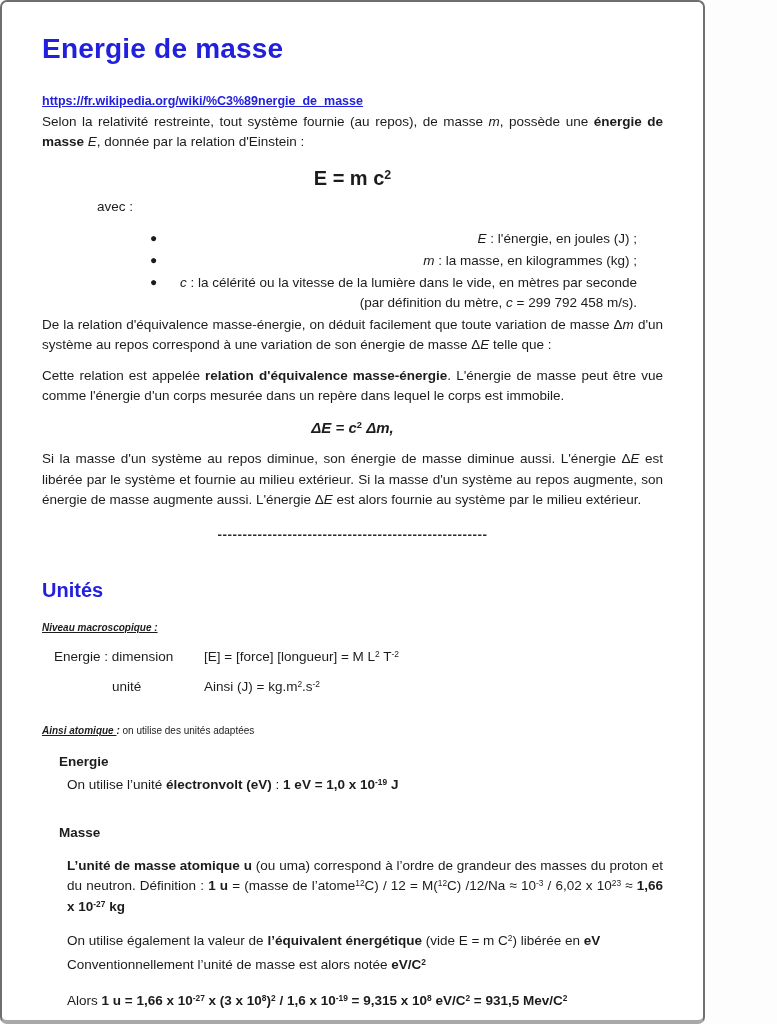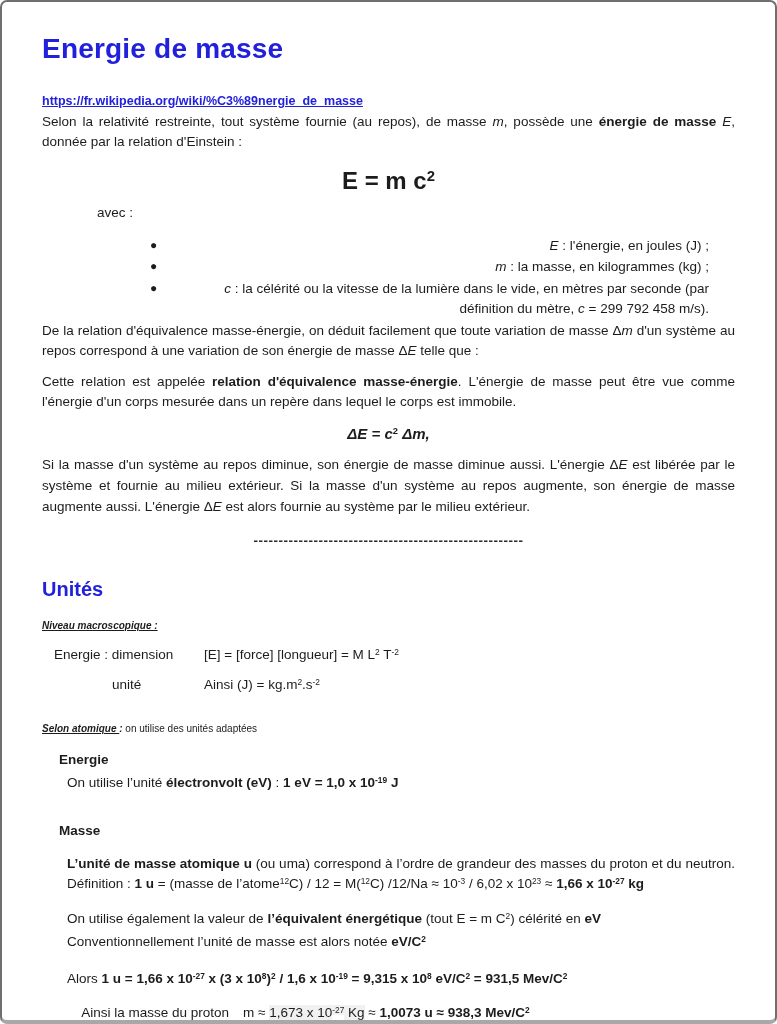--- a/index.html
+++ b/index.html
@@ -1,35 +1,35 @@
 <!DOCTYPE html>
 <html><head>
 <meta charset="utf-8">
 <style>
   html,body{margin:0;padding:0;background:#fdfdfd;}
   .page{
-    width:777px;height:1024px;box-sizing:border-box;position:relative;
+    width:705px;height:1024px;box-sizing:border-box;position:relative;
     background:#ffffff;
     border:2px solid #6f6f6f;border-bottom:4px solid #a8a8a8;border-radius:7px;
     overflow:hidden;
     font-family:"Liberation Sans",sans-serif;
     color:#1c1c1c;
   }
   .content{padding:20px 40px 0 40px;font-size:13.5px;line-height:1.52;}
   .doc-title{font-size:28px;font-weight:bold;margin:6px 0 20px 0;letter-spacing:0.2px;}
   .doc-link{font-size:12.5px;font-weight:bold;text-decoration:underline;display:inline-block;margin-bottom:1px;cursor:pointer;}
   .par{text-align:justify;margin:0 0 10px 0;}
-  .formula-main{text-align:center;font-size:24px;font-weight:bold;margin:8px 0 4px 0;}
+  .formula-main{text-align:center;font-size:20px;font-weight:bold;margin:8px 0 4px 0;}
   .avec{margin-left:55px;margin-bottom:12px;}
   .bullet-row{display:flex;margin-left:108px;margin-bottom:1px;}
   .bullet-dot{width:24px;flex:0 0 24px;font-size:12px;}
   .bullet-text{flex:1;text-align:right;padding-right:26px;}
   .formula-mid{text-align:center;font-size:15px;font-weight:bold;margin:6px 0 10px 0;}
   .separator{text-align:center;font-weight:600;color:#2a2a2a;margin:14px 0 6px 0;letter-spacing:0.5px;}
-  .h2{font-size:20px;font-weight:bold;margin:22px 0 14px 0;}
+  .h2{font-size:20px;font-weight:bold;margin:30px 0 14px 0;}
   .h3{font-size:10px;margin:0 0 12px 0;}
   .dim-grid{display:grid;grid-template-columns:150px auto;row-gap:9px;margin:0 0 26px 12px;}
   .dim-label2{padding-left:58px;}
   .sub-label{font-weight:bold;margin:14px 0 2px 17px;}
   .atom-par{margin:12px 0 10px 25px;text-align:justify;}
   .line{margin:0 0 3px 25px;}
   .alors{margin:16px 0 14px 25px;}
   .pn-grid{display:grid;grid-template-columns:176px auto;row-gap:4px;margin:4px 0 0 25px;}
   .pn-intro{text-align:right;padding-right:14px;}
   .seg-b{font-weight:bold;}
@@ -81,29 +81,29 @@
 
     <div class="h3"><span class="seg-b seg-i seg-u">Niveau macroscopique :</span></div>
 
     <div class="dim-grid">
       <div>Energie : dimension</div>
       <div><span>[E] =  [force] [longueur] = M L</span><span class="seg-sup">2</span><span> T</span><span class="seg-sup">-2</span></div>
       <div class="dim-label2">unité</div>
       <div><span>Ainsi  (J)  = kg.m</span><span class="seg-sup">2</span><span>.s</span><span class="seg-sup">-2</span></div>
     </div>
 
-    <div class="h3" style="margin-top:20px"><span class="seg-b seg-i seg-u">Selon atomique </span><span class="seg-b seg-i">: </span><span>on utilise des unités adaptées</span></div>
+    <div class="h3" style="margin-top:20px"><span class="seg-b seg-i seg-u">Ainsi atomique </span><span class="seg-b seg-i">: </span><span>on utilise des unités adaptées</span></div>
 
     <div class="sub-label">Energie</div>
     <div class="line"><span>On utilise l’unité </span><span class="seg-b">électronvolt (eV)</span><span> : </span><span class="seg-b">1 eV = 1,0 x 10</span><span class="seg-b seg-sup">-19</span><span class="seg-b"> J</span></div>
 
     <div class="sub-label" style="margin-top:28px">Masse</div>
     <p class="atom-par"><span class="seg-b">L’unité de masse atomique  u</span><span> (ou uma) correspond à l’ordre de grandeur des masses du proton et du neutron. Définition : </span><span class="seg-b">1 u</span><span> = (masse de l’atome</span><span class="seg-sup">12</span><span>C) / 12 = M(</span><span class="seg-sup">12</span><span>C) /12/Na ≈ 10</span><span class="seg-sup">-3</span><span> / 6,02 x 10</span><span class="seg-sup">23</span><span> ≈ </span><span class="seg-b">1,66 x 10</span><span class="seg-b seg-sup">-27</span><span class="seg-b"> kg</span></p>
 
-    <div class="line" style="margin-top:14px"><span>On utilise également la valeur de  </span><span class="seg-b">l’équivalent énergétique</span><span> (tout E = m C</span><span class="seg-sup">2</span><span>) célérité en </span><span class="seg-b">eV</span></div>
+    <div class="line" style="margin-top:14px"><span>On utilise également la valeur de  </span><span class="seg-b">l’équivalent énergétique</span><span> (vide E = m C</span><span class="seg-sup">2</span><span>) libérée en </span><span class="seg-b">eV</span></div>
     <div class="line"><span>Conventionnellement l’unité de masse est alors notée </span><span class="seg-b">eV/C</span><span class="seg-b seg-sup">2</span></div>
 
     <div class="alors"><span>Alors </span><span class="seg-b">1 u = 1,66 x 10</span><span class="seg-b seg-sup">-27</span><span class="seg-b"> x (3 x 10</span><span class="seg-b seg-sup">8</span><span class="seg-b">)</span><span class="seg-b seg-sup">2</span><span class="seg-b"> / 1,6 x 10</span><span class="seg-b seg-sup">-19</span><span class="seg-b"> = 9,315 x 10</span><span class="seg-b seg-sup">8</span><span class="seg-b"> eV/C</span><span class="seg-b seg-sup">2</span><span class="seg-b"> = 931,5 Mev/C</span><span class="seg-b seg-sup">2</span></div>
 
     <div class="pn-grid">
       <div class="pn-intro">Ainsi la masse du proton est</div>
       <div><span>m</span><span> ≈ </span><span class="seg-hl">1,673 x 10</span><span class="seg-hl seg-sup">-27</span><span class="seg-hl"> Kg</span><span> ≈ </span><span class="seg-b">1,0073 u</span><span class="seg-b"> ≈ </span><span class="seg-b">938,3 Mev/C</span><span class="seg-b seg-sup">2</span></div>
 
     </div>
 

